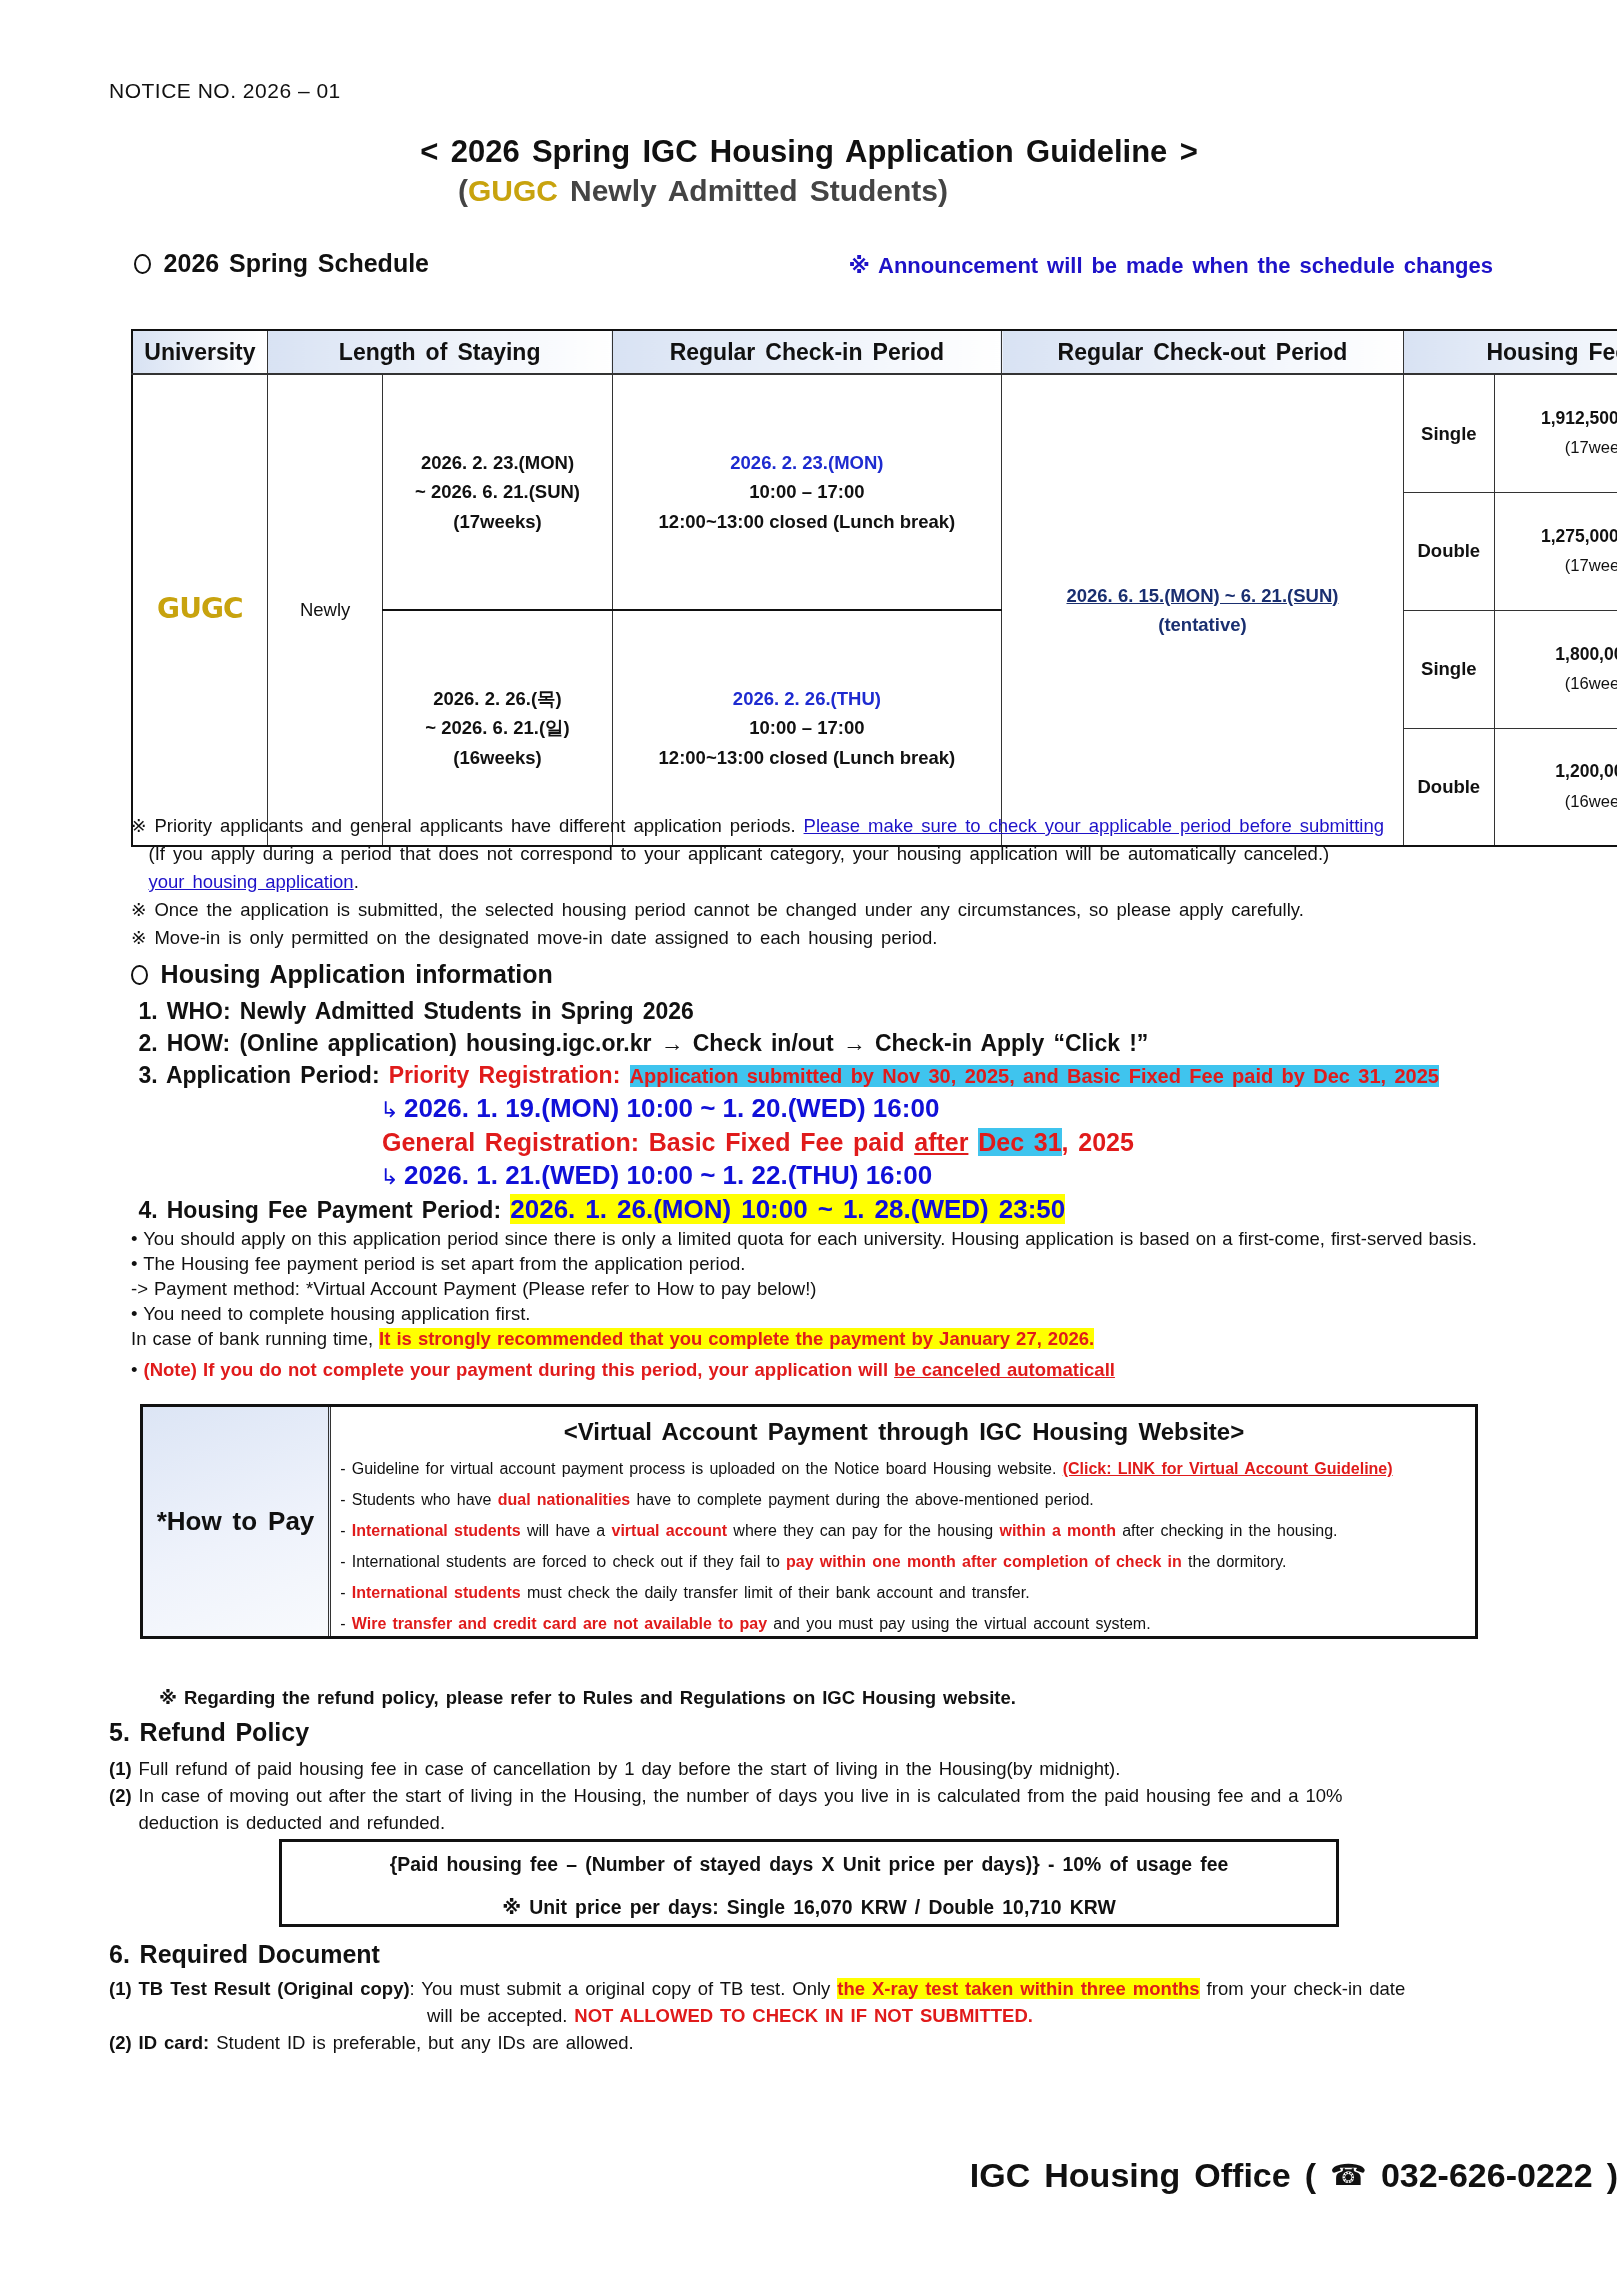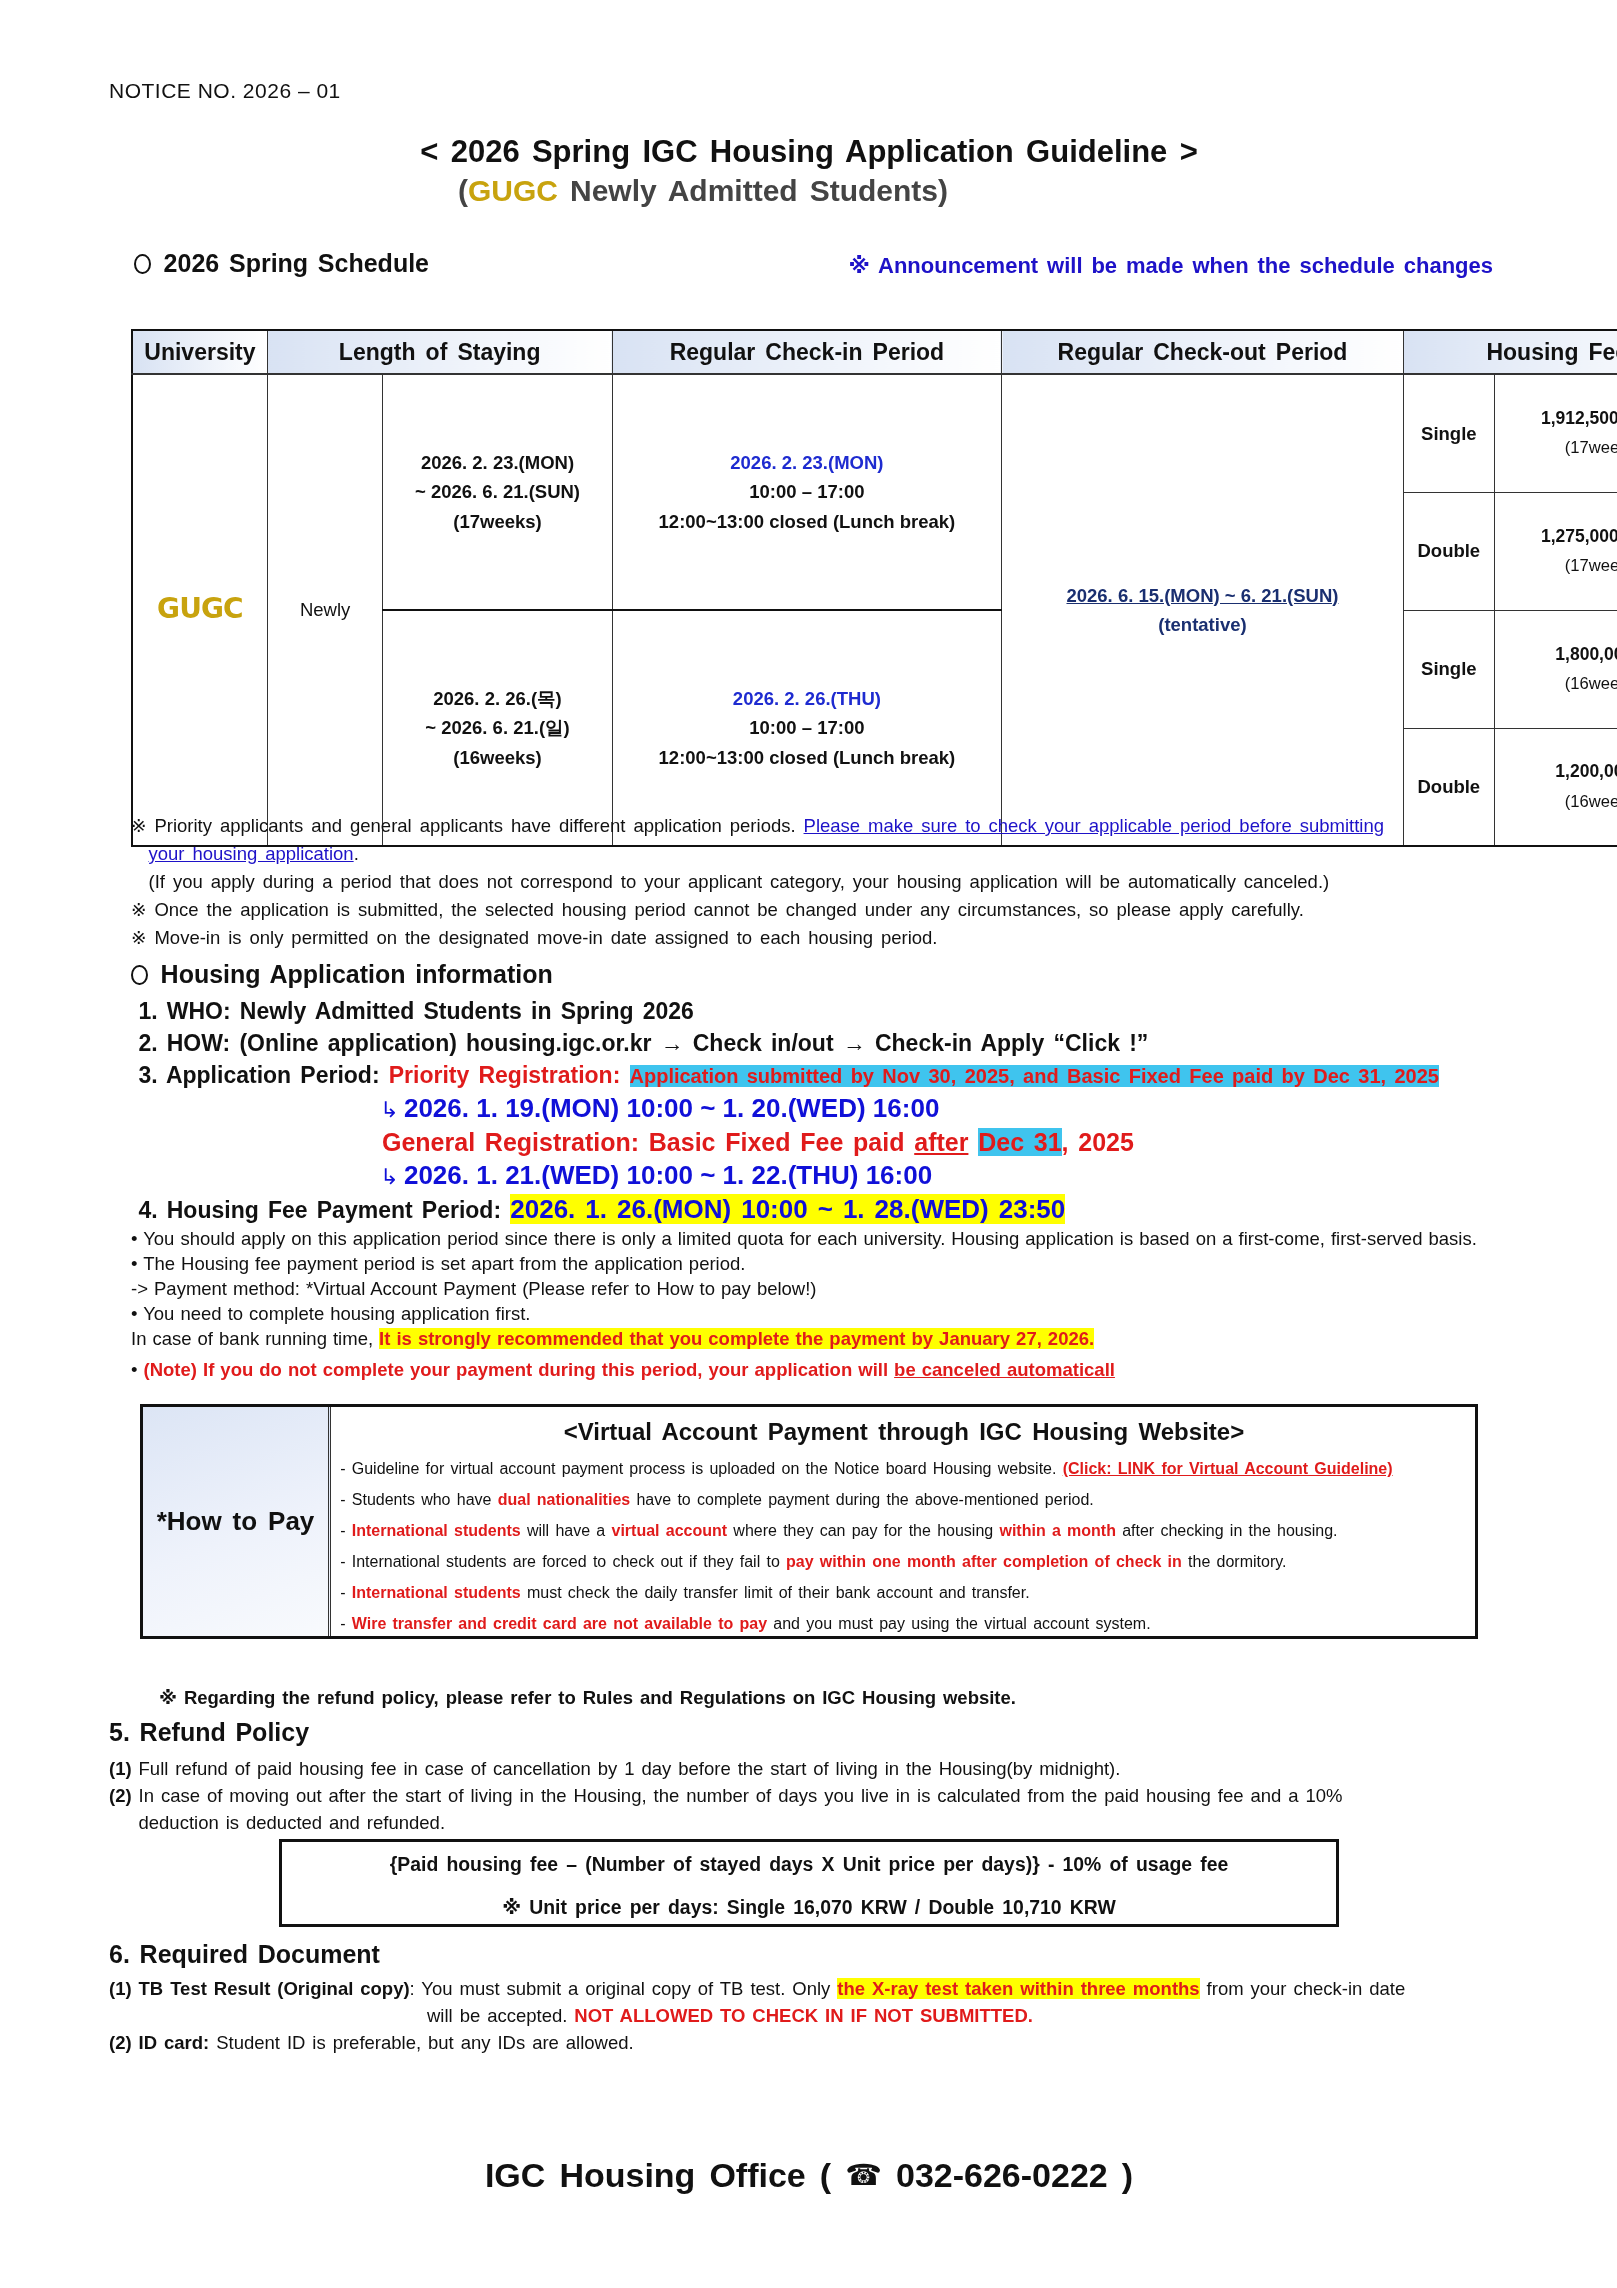--- a/index.html
+++ b/index.html
@@ -79,21 +79,21 @@
   .formula-box .f1 { margin-top: 11px; }
   .formula-box .f2 { margin-top: 20px; }
 
   .req-head { left: 109px; top: 1940px; font-size: 25px; font-weight: bold; word-spacing: 2.8px; }
   .req-items { left: 109px; width: 1412px; top: 1975px; font-size: 18.5px; line-height: 27px; word-spacing: 1.8px; }
   .req-items .b { font-weight: bold; }
   .req-items .cont2 { padding-left: 318px; }
   .req-items .hlr { color: #e01b1b; font-weight: bold; background: #ffff00; }
   .req-items .rr { color: #e01b1b; font-weight: bold; }
 
-  .footer { left: 0; width: 1618px; top: 2156px; text-align: center; font-size: 34px; font-weight: bold; word-spacing: 4.6px; }
+  .footer { left: 0; width: 1618px; top: 2156px; text-align: right; font-size: 34px; font-weight: bold; word-spacing: 4.6px; }
   .phone-icon { display: inline-block; font-size: 29.5px; vertical-align: 1.8px; }
 </style>
 </head>
 <body>
 
 <div class="abs notice-no">NOTICE  NO.  2026  –  01</div>
 <div class="abs title">&lt; 2026 Spring IGC Housing Application Guideline &gt;</div>
 <div class="abs subtitle">
   <span>(</span><span class="gugc-color">GUGC</span><span> Newly Admitted Students</span><span>)</span>
 </div>
@@ -177,24 +177,24 @@
         <div class="fee-wk">(16weeks)</div>
       </td>
     </tr>
   </tbody>
 </table>
 
 <div class="abs notes">
   <div>
     <span>※ Priority applicants and general applicants have different application periods. </span><a class="link">Please make sure to check your applicable period before submitting</a>
   </div>
+  <div class="indent">(If you apply during a period that does not correspond to your applicant category, your housing application will be automatically canceled.)</div>
   <div class="indent">
     <a class="link">your housing application</a><span>.</span>
   </div>
-  <div class="indent">(If you apply during a period that does not correspond to your applicant category, your housing application will be automatically canceled.)</div>
   <div>※ Once the application is submitted, the selected housing period cannot be changed under any circumstances, so please apply carefully.</div>
   <div>※ Move-in is only permitted on the designated move-in date assigned to each housing period.</div>
 </div>
 
 <div class="abs info">
   <div class="section-head" style="margin-left:0; margin-bottom:5.5px;">
     <span class="circle-bullet"></span><span>Housing Application information</span>
   </div>
   <div class="line" style="padding-left:7.4px;">1. WHO: Newly Admitted Students in Spring 2026</div>
   <div class="line" style="padding-left:7.4px;">2. HOW: (Online application) housing.igc.or.kr → Check in/out → Check-in Apply “Click !”</div>

